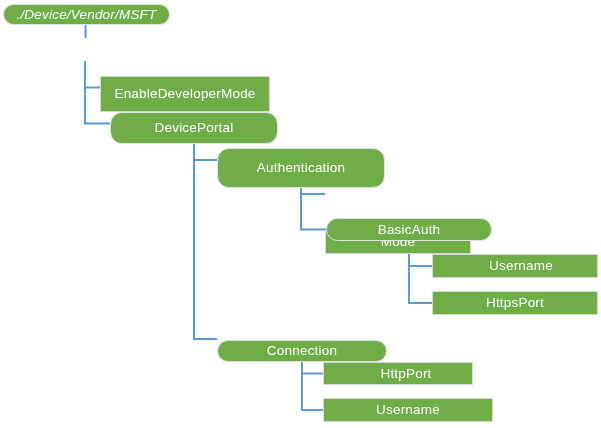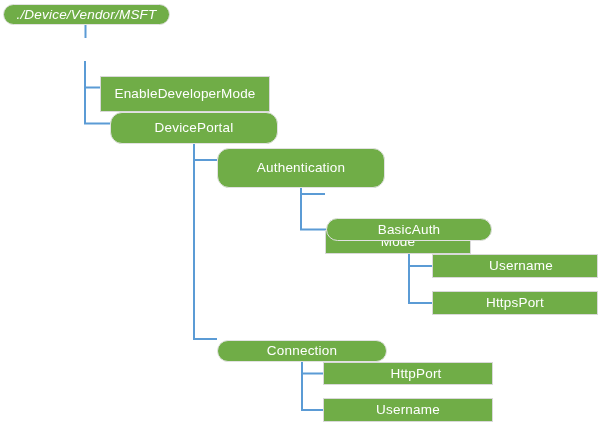--- a/index.html
+++ b/index.html
@@ -75,17 +75,17 @@
   <div class="node rect" style="left:325px; top:182px; width:146px; height:24px;margin-top:48px;">Mode</div>
 
   <div class="node rounded" style="left:326px; top:218px; width:166px; height:23px;">BasicAuth</div>
 
   <div class="node rect" style="left:432px; top:254px; width:166px; height:24px;padding-left:12px;">Username</div>
 
   <div class="node rect" style="left:432px; top:291px; width:166px; height:24px;">HttpsPort</div>
 
   <div class="node rounded" style="left:217px; top:328px; width:170px; height:22px;margin-top:12px;">Connection</div>
 
-  <div class="node rect" style="left:323px; top:362px; width:170px; height:23px;padding-left:16px;">HttpPort</div>
+  <div class="node rect" style="left:323px; top:362px; width:150px; height:23px;padding-left:16px;">HttpPort</div>
 
   <div class="node rect" style="left:323px; top:398px; width:170px; height:24px;">Username</div>
 
 </div>
 
 </body></html>

